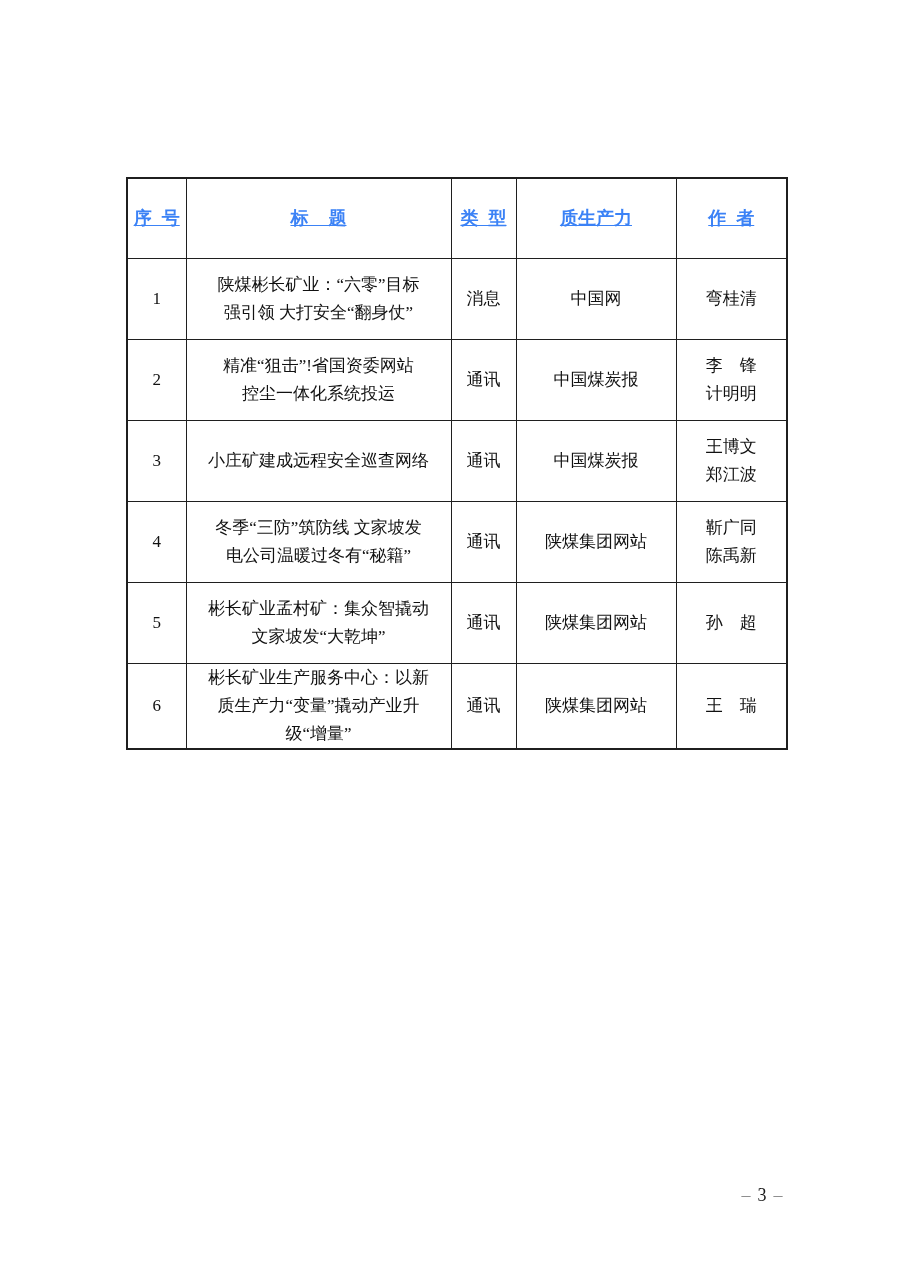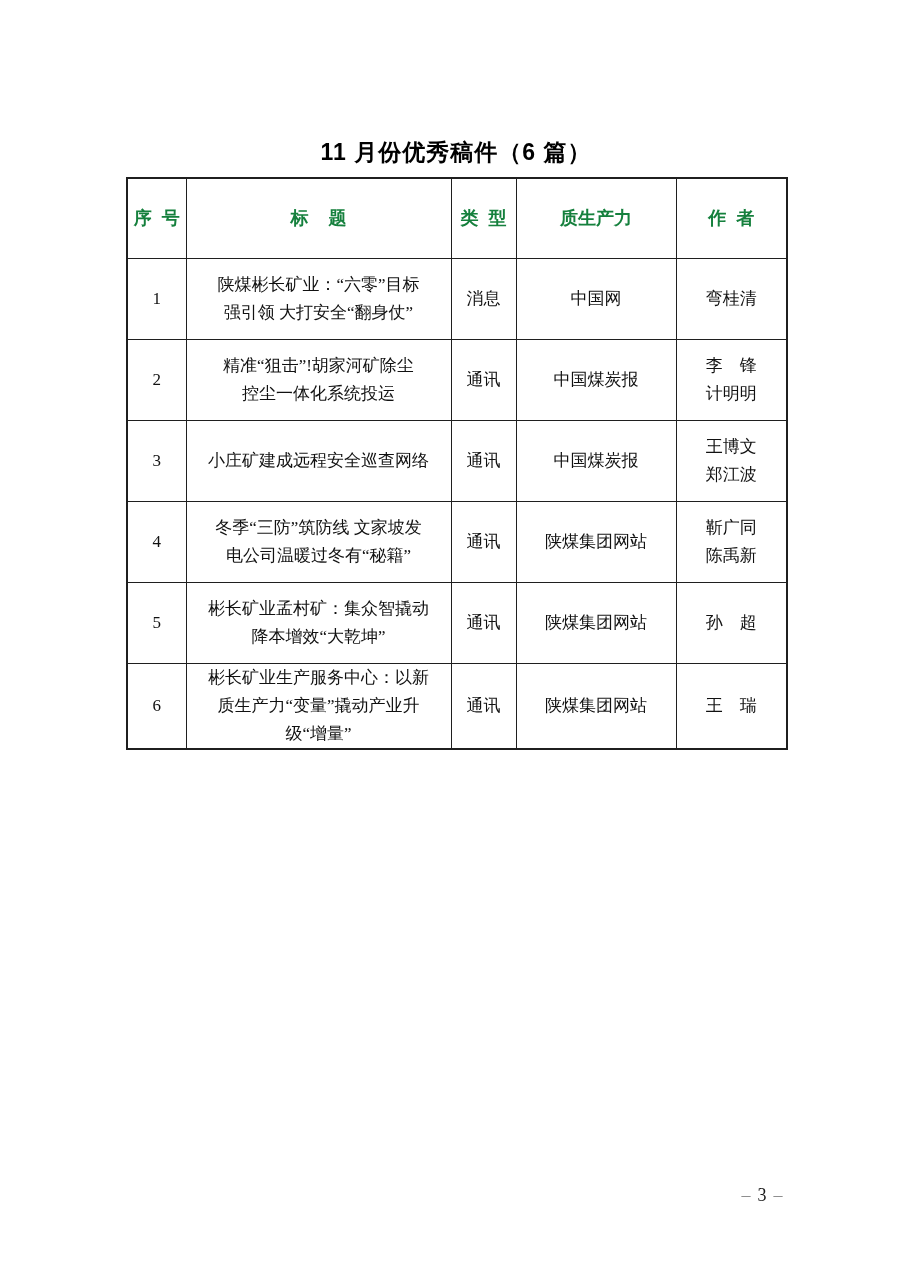--- a/index.html
+++ b/index.html
@@ -45,22 +45,23 @@
     vertical-align: middle;
     padding: 0 4px;
     box-sizing: border-box;
     white-space: pre-wrap;
     word-break: break-all;
   }
   .report-table th {
     font-family: "Liberation Sans", sans-serif;
     font-weight: bold;
     font-size: 18px;
-    color: #15803d;
+    color: #3b82f6;
     height: 80px;
+    text-decoration: underline;
   }
   .report-table td {
     font-size: 17px;
     line-height: 28px;
     color: #111111;
   }
   .report-table tr.data-row td { height: 81px; }
   .report-table tr.data-row.tall td { height: 78px; }
   .col-no     { width: 59px; }
   .col-title  { width: 265px; }
@@ -77,21 +78,20 @@
     white-space: pre;
   }
   .page-footer .dash { color: #8a8a8a; }
   .page-footer .num  { color: #1a1a1a; padding: 0 7px; }
 </style>
 </head>
 <body>
 
 <div class="page">
 
-  <div class="doc-title">11 月份优秀稿件（6 篇）</div>
 
   <table class="report-table">
     <colgroup>
       <col class="col-no">
       <col class="col-title">
       <col class="col-type">
       <col class="col-media">
       <col class="col-author">
     </colgroup>
     <thead>
@@ -107,21 +107,21 @@
       <tr class="data-row">
         <td>1</td>
         <td>陕煤彬长矿业：“六零”目标
 强引领 大打安全“翻身仗”</td>
         <td>消息</td>
         <td>中国网</td>
         <td>弯桂清</td>
       </tr>
       <tr class="data-row">
         <td>2</td>
-        <td>精准“狙击”!胡家河矿除尘
+        <td>精准“狙击”!省国资委网站
 控尘一体化系统投运</td>
         <td>通讯</td>
         <td>中国煤炭报</td>
         <td>李    锋
 计明明</td>
       </tr>
       <tr class="data-row">
         <td>3</td>
         <td>小庄矿建成远程安全巡查网络</td>
         <td>通讯</td>
@@ -134,21 +134,21 @@
         <td>冬季“三防”筑防线 文家坡发
 电公司温暖过冬有“秘籍”</td>
         <td>通讯</td>
         <td>陕煤集团网站</td>
         <td>靳广同
 陈禹新</td>
       </tr>
       <tr class="data-row">
         <td>5</td>
         <td>彬长矿业孟村矿：集众智撬动
-降本增效“大乾坤”</td>
+文家坡发“大乾坤”</td>
         <td>通讯</td>
         <td>陕煤集团网站</td>
         <td>孙    超</td>
       </tr>
       <tr class="data-row tall">
         <td>6</td>
         <td>彬长矿业生产服务中心：以新
 质生产力“变量”撬动产业升
 级“增量”</td>
         <td>通讯</td>

